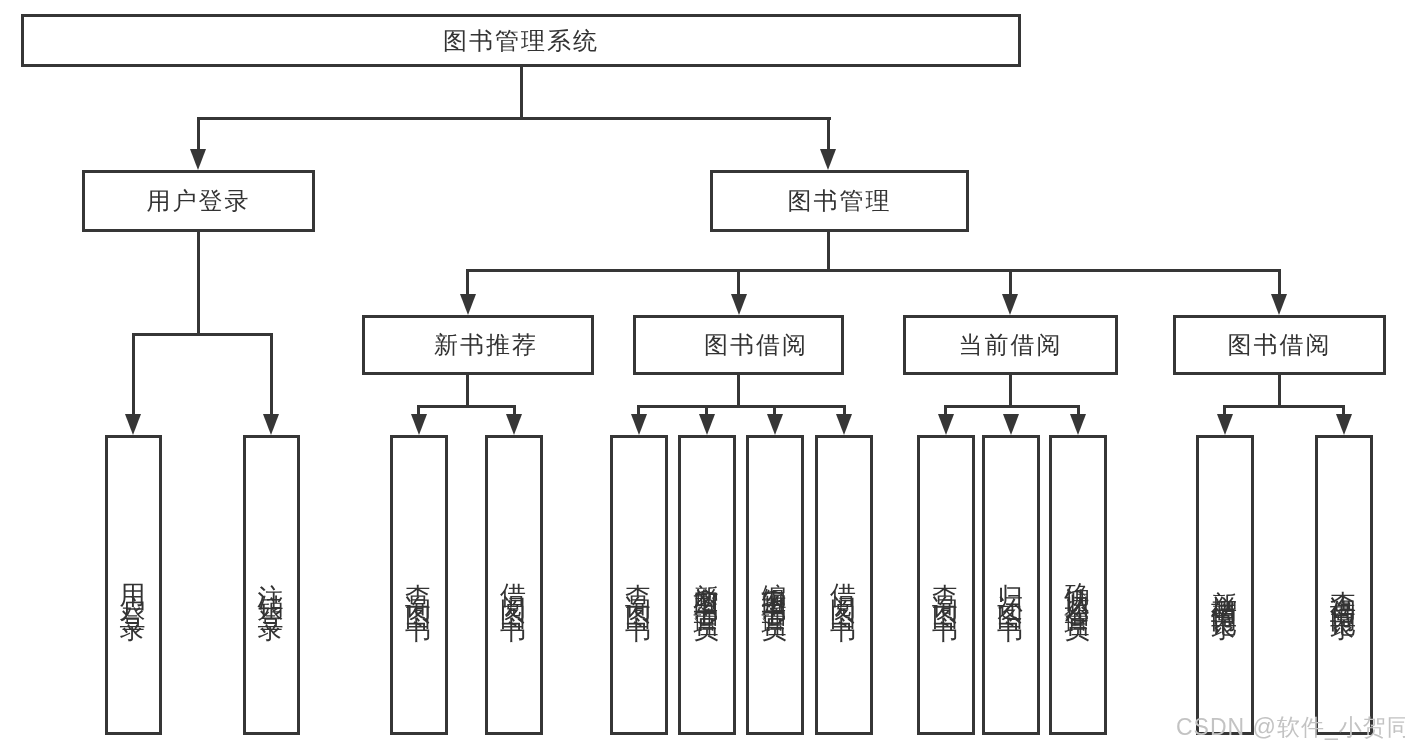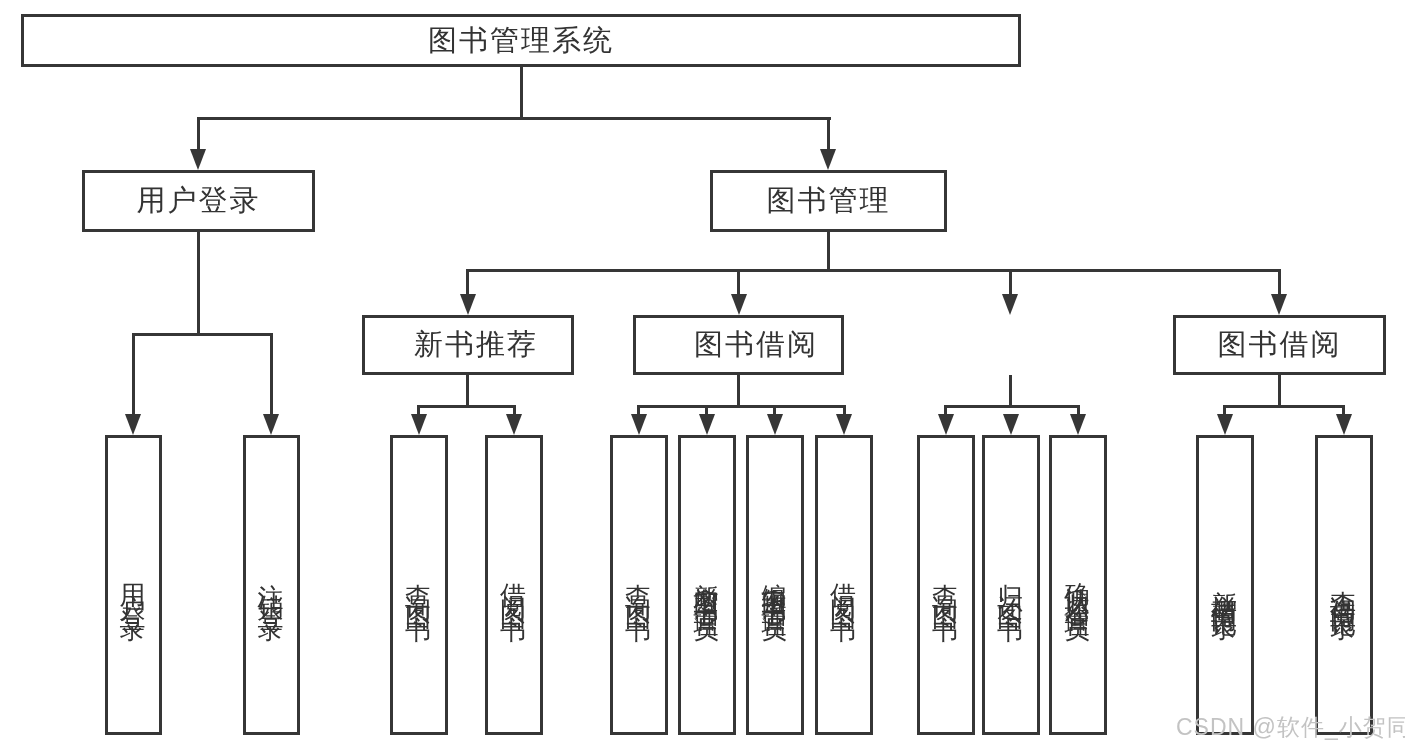--- a/index.html
+++ b/index.html
@@ -3,41 +3,41 @@
 <meta charset="utf-8">
 <style>
   html,body{margin:0;padding:0;background:#fff;}
   #canvas{
     position:relative;width:1405px;height:747px;background:#fff;overflow:hidden;
     font-family:"Liberation Sans","DejaVu Sans",sans-serif;color:#333;
   }
   .box{
     position:absolute;background:#fff;border:3px solid #363636;box-sizing:border-box;
     display:flex;align-items:center;justify-content:center;
-    letter-spacing:2px;font-size:29px;color:#333;z-index:2;
+    letter-spacing:2px;font-size:24px;color:#333;z-index:2;
   }
   .leaf{
     writing-mode:vertical-rl;letter-spacing:11px;font-size:26px;
     top:435px;height:300px;width:58px;
   }
   .leaf.tight{font-size:25px;letter-spacing:5px;}
   .leaf.mid{font-size:26px;letter-spacing:5px;}
   .vl,.hl{position:absolute;background:#363636;z-index:1;}
   .vl{width:3px;}
   .hl{height:3px;}
   .arrow{
     position:absolute;width:0;height:0;z-index:1;
     border-left:8px solid transparent;border-right:8px solid transparent;
     border-top:21px solid #363636;
   }
   
   #n-root{left:21px;top:14px;width:1000px;height:53px;}
   #n-user{left:82px;top:170px;width:233px;height:62px;}
-  #n-mgmt{left:710px;top:170px;width:237px;height:62px;}
-  #n-rec{left:362px;top:315px;width:212px;height:60px;padding-left:16px;}
+  #n-mgmt{left:710px;top:170px;width:259px;height:62px;}
+  #n-rec{left:362px;top:315px;width:232px;height:60px;padding-left:16px;}
   #n-bb{left:633px;top:315px;width:211px;height:60px;padding-left:35px;}
   #n-cb{left:903px;top:315px;width:215px;height:60px;}
   #n-br{left:1173px;top:315px;width:213px;height:60px;}
   #l-user{left:105px;width:57px;}
   #l-logout{left:243px;width:57px;}
   #l-rq{left:390px;}
   #l-rb{left:485px;}
   #l-bq{left:610px;}
   #l-ba{left:678px;}
   #l-be{left:746px;}
@@ -57,20 +57,21 @@
 
 <div id="canvas">
 
   <div class="box" id="n-root">图书管理系统</div>
 
   <div class="box" id="n-user">用户登录</div>
   <div class="box" id="n-mgmt">图书管理</div>
 
   <div class="box" id="n-rec">新书推荐</div>
   <div class="box" id="n-bb">图书借阅</div>
+  <div class="box" id="n-cb">当前借阅</div>
   <div class="box" id="n-br">图书借阅</div>
 
   <div class="box leaf" id="l-user">用户登录</div>
   <div class="box leaf" id="l-logout">注销登录</div>
 
   <div class="box leaf" id="l-rq">查询图书</div>
   <div class="box leaf" id="l-rb">借阅图书</div>
 
   <div class="box leaf" id="l-bq">查询图书</div>
   <div class="box leaf tight" id="l-ba">新增图书（管理员）</div>

